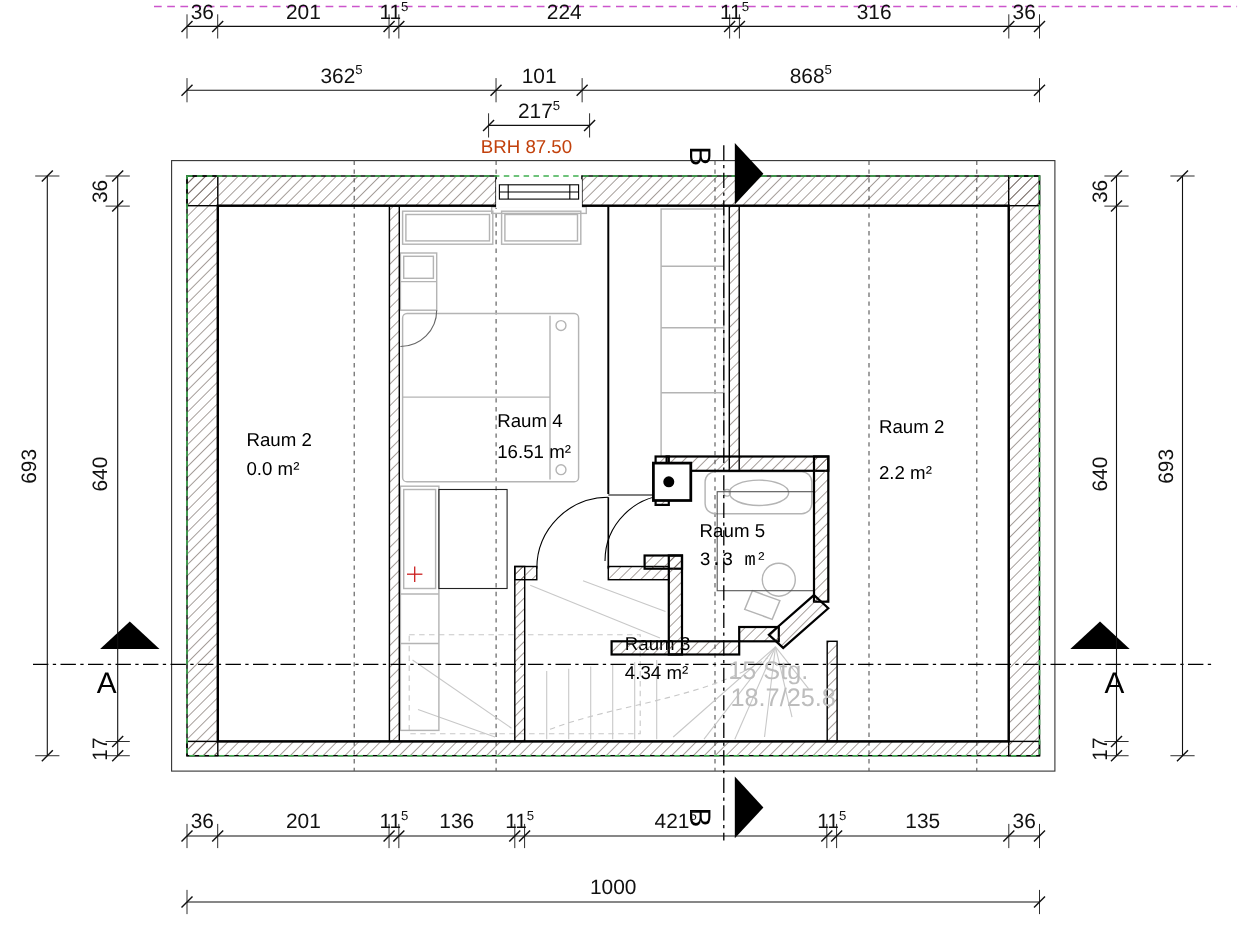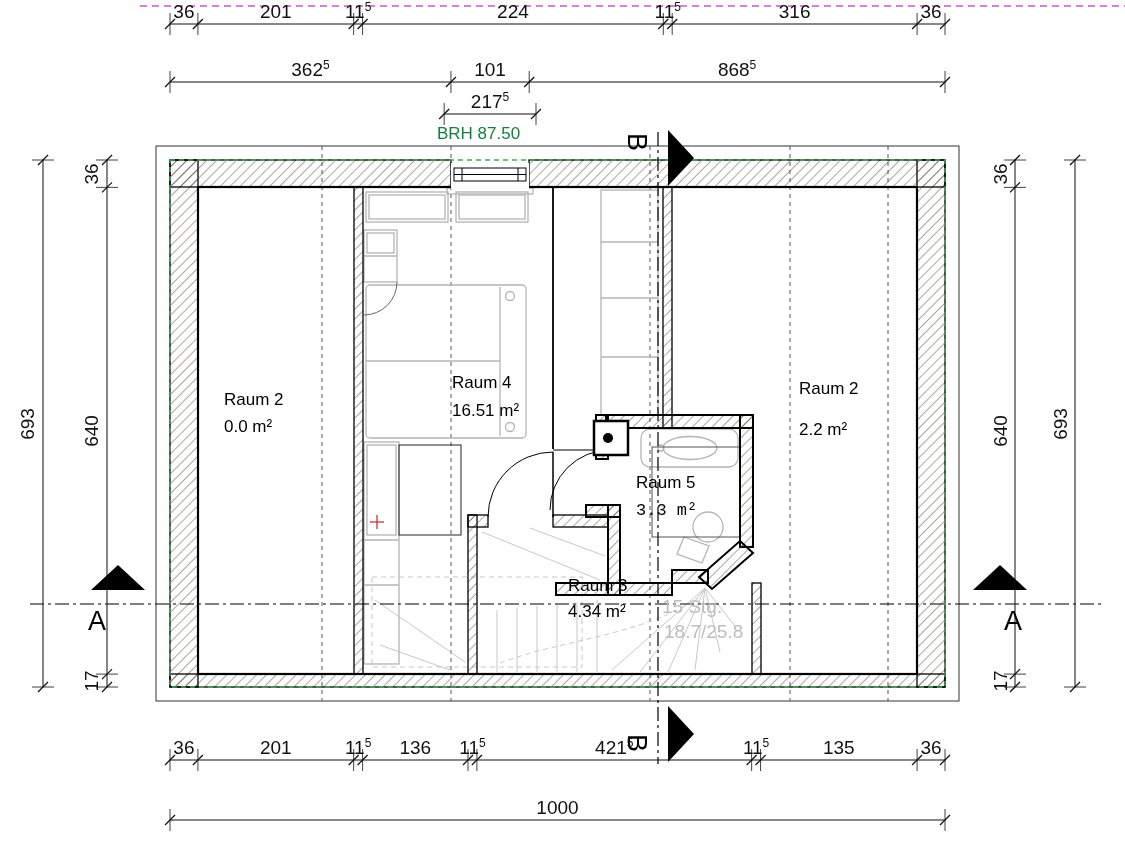--- a/index.html
+++ b/index.html
@@ -1,26 +1,26 @@
 <!DOCTYPE html>
 <html><head>
 <meta charset="utf-8">
 <style>
   html,body{margin:0;padding:0;background:#fff;}
   #canvas{position:relative;width:1125px;height:850px;background:#fff;overflow:hidden;
           font-family:"Liberation Sans", sans-serif;}
   #plan{position:absolute;left:0;top:0;z-index:1;}
   .lbl{position:absolute;z-index:2;font-size:17px;color:#000;white-space:nowrap;line-height:1.1;}
   .lbl.under{z-index:0;}
-  .graylbl{position:absolute;z-index:2;font-size:19px;color:#bdbdbd;white-space:nowrap;}
+  .graylbl{position:absolute;z-index:2;font-size:23px;color:#bdbdbd;white-space:nowrap;}
   .secletter{position:absolute;z-index:2;font-size:27px;color:#000;white-space:nowrap;}
   .secletter.rot{transform:translate(-50%,-50%) rotate(90deg);}
   .dimlbl{position:absolute;z-index:2;font-size:19px;color:#111;white-space:nowrap;}
   .dimlbl .sup{font-size:12px;vertical-align:super;line-height:0;}
-  .brh{position:absolute;z-index:2;font-size:17px;color:#15803d;white-space:nowrap;}
+  .brh{position:absolute;z-index:2;font-size:17px;color:#c2410c;white-space:nowrap;}
 </style>
 </head>
 <body>
 
 <div id="canvas">
 
 <svg id="plan" width="1125" height="850">
   <defs>
     <pattern id="hat" width="7" height="7" patternUnits="userSpaceOnUse" patternTransform="rotate(45)">
       <line x1="0" y1="0" x2="0" y2="7" stroke="#4a3b33" stroke-width="0.9"></line>

